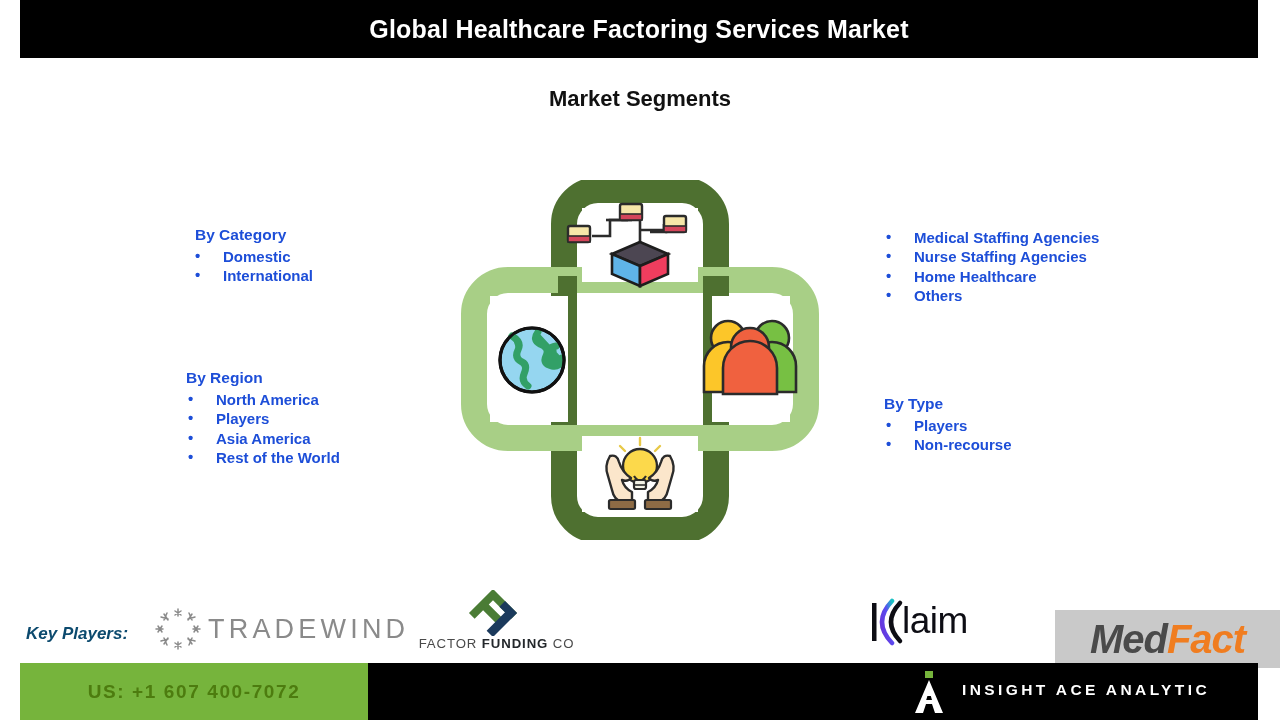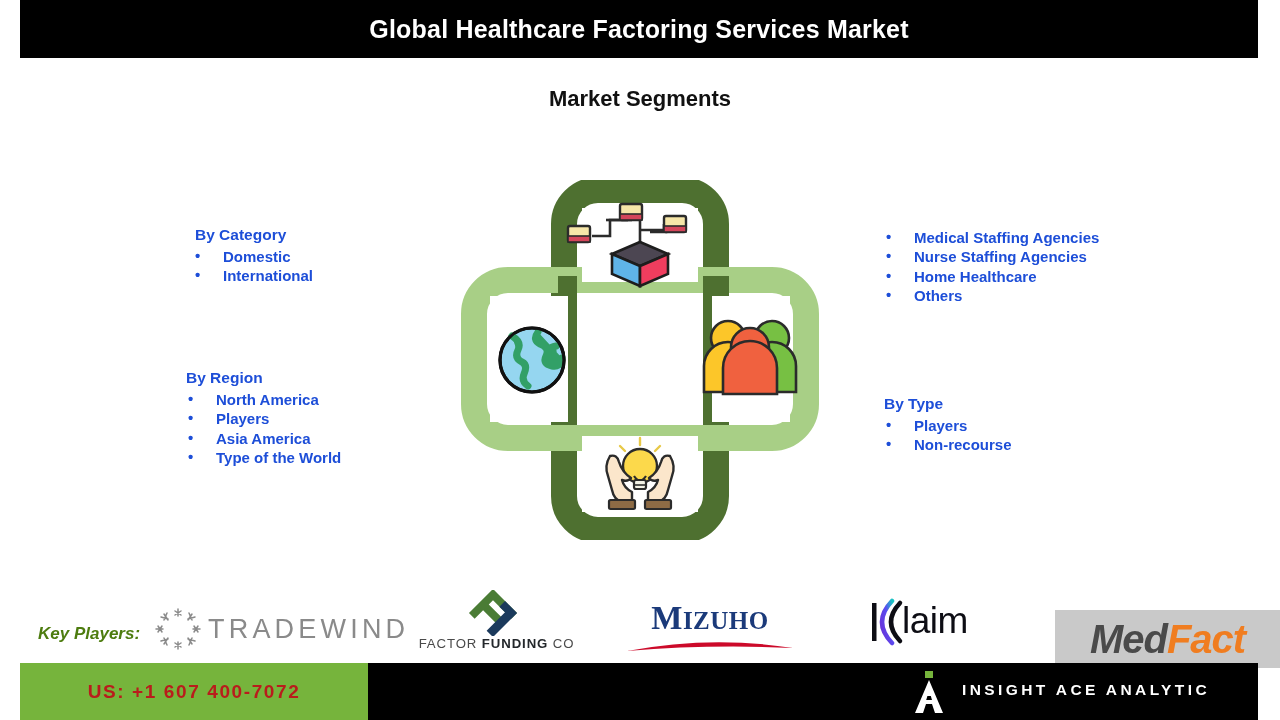--- a/index.html
+++ b/index.html
@@ -98,26 +98,26 @@
     left: 460px;
     top: 180px;
     width: 360px;
     height: 360px;
   }
   #graphic svg { display: block; }
 
   
   #key-players-label {
     position: absolute;
-    left: 38px;
+    left: 26px;
     top: 624px;
     font-size: 17px;
     font-weight: bold;
     font-style: italic;
-    color: #4d7c0f;
+    color: #0c4a6e;
     white-space: nowrap;
   }
 
   .logo {
     position: absolute;
   }
 
   
   #logo-tradewind { left: 152px; top: 600px; width: 250px; height: 56px; }
   #logo-tradewind .tw-mark { position: absolute; left: 0; top: 6px; width: 52px; height: 46px; }
@@ -182,21 +182,21 @@
     left: 20px; top: 663px; width: 348px; height: 57px;
     background: #76b43c;
   }
   #footer-phone {
     position: absolute;
     left: 20px; top: 663px; width: 348px; height: 51px;
     line-height: 57px;
     text-align: center;
     font-size: 19px; font-weight: bold;
     letter-spacing: 1.6px;
-    color: #b91c1c;
+    color: #4d7c0f;
     white-space: nowrap;
   }
   #footer-brand {
     position: absolute;
     left: 910px; top: 671px;
     height: 42px;
   }
   #footer-brand .brand-mark { position: absolute; left: 0; top: 0; width: 38px; height: 42px; }
   #footer-brand .brand-text {
     position: absolute; left: 52px; top: 10px;
@@ -222,21 +222,21 @@
       <li><span class="bullet">•</span><span>International</span></li>
     </ul>
   </div>
 
   <div class="segment-block" id="seg-region">
     <div class="segment-title">By Region</div>
     <ul class="segment-list">
       <li><span class="bullet">•</span><span>North America</span></li>
       <li><span class="bullet">•</span><span>Players</span></li>
       <li><span class="bullet">•</span><span>Asia America</span></li>
-      <li><span class="bullet">•</span><span>Type of the World</span></li>
+      <li><span class="bullet">•</span><span>Rest of the World</span></li>
     </ul>
   </div>
 
   <div class="segment-block" id="seg-application">
     <ul class="segment-list">
       <li><span class="bullet">•</span><span>Medical Staffing Agencies</span></li>
       <li><span class="bullet">•</span><span>Nurse Staffing Agencies</span></li>
       <li><span class="bullet">•</span><span>Home Healthcare</span></li>
       <li><span class="bullet">•</span><span>Others</span></li>
     </ul>
@@ -373,26 +373,20 @@
         <path d="M40 38 l-4 -6 M43 35 l-7 -2 M37 39 l3 -7"></path>
         <path d="M26 43 l0 -7 M23 41 l6 -4 M29 41 l-6 -4"></path>
         <path d="M12 38 l4 -6 M9 35 l7 -2 M15 39 l-3 -7"></path>
         <path d="M4 23 l7 0 M6 20 l4 6 M6 26 l4 -6"></path>
         <path d="M12 8 l4 6 M9 11 l7 2 M15 7 l-3 7"></path>
       </g>
     </svg>
     <div class="tw-text">TRADEWIND</div>
   </div>
 
-  <div class="logo" id="logo-mizuho">
-    <div class="mz-text"><span>M</span><span class="small">IZUHO</span></div>
-    <svg class="mz-swoosh" viewBox="0 0 170 16">
-      <path d="M2 13 q84 -16 166 -3 q-82 -4 -166 3 z" fill="#cc0a2a"></path>
-    </svg>
-  </div>
 
   <div class="logo" id="logo-klaim">
     <svg class="kl-arc" viewBox="0 0 46 48">
       <defs>
         <linearGradient id="klaimGrad" x1="0" y1="1" x2="1" y2="0">
           <stop offset="0" stop-color="#6b2fd6"></stop>
           <stop offset="0.6" stop-color="#5a4cf0"></stop>
           <stop offset="1" stop-color="#19c3c3"></stop>
         </linearGradient>
       </defs>

